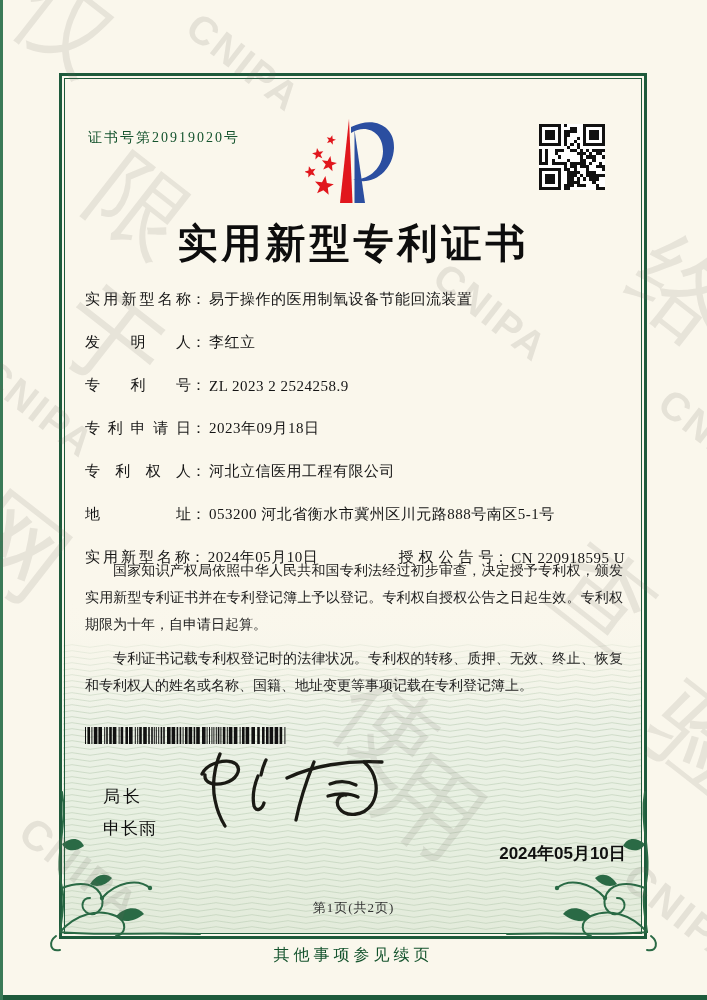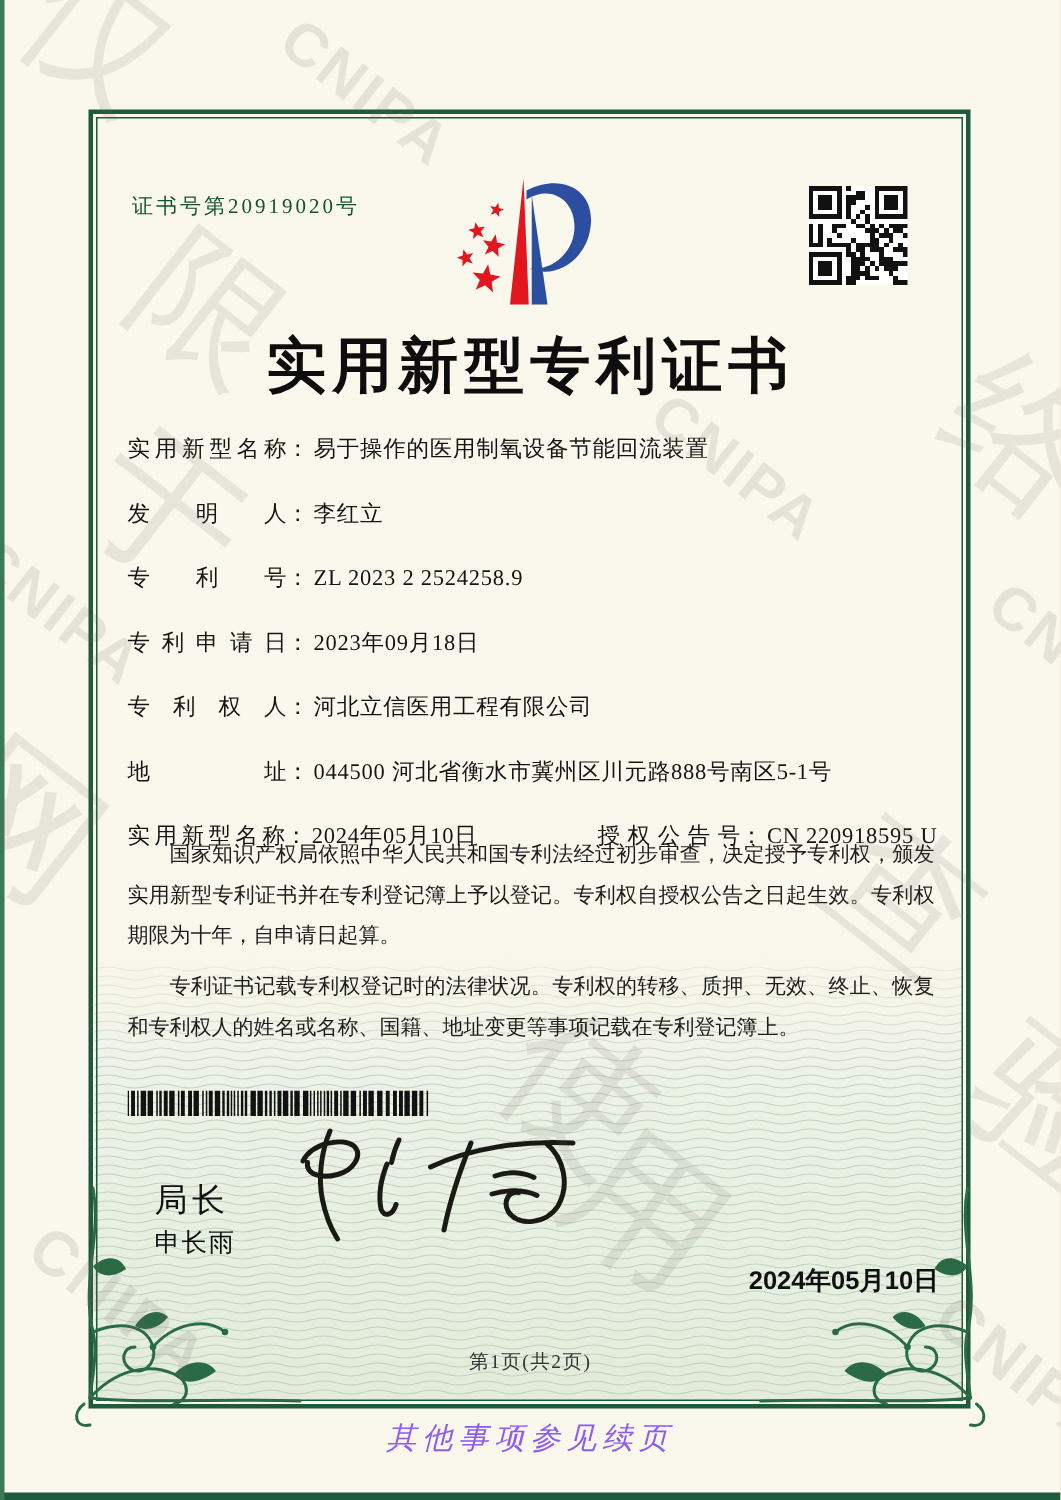--- a/index.html
+++ b/index.html
@@ -47,30 +47,30 @@
   .colon{display:inline-block;width:18px;color:#151515}
   .fvalue{color:#151515;letter-spacing:.5px;white-space:nowrap}
   .fvalue.w150{display:inline-block;width:152px}
   .ml{margin-left:40px}
   .paras{position:absolute;left:85px;top:557px;width:538px;font-size:14px;
     line-height:27px;text-align:justify;color:#1c1c1c}
   .paras p{text-indent:2em}
   .paras p+p{margin-top:7px;}
   .barcode{position:absolute;left:85px;top:727px}
   .sig-role{position:absolute;left:103px;top:785px;font-family:Liberation Serif, serif;
-    font-size:22px;letter-spacing:3px;color:#101010}
+    font-size:17px;letter-spacing:3px;color:#101010}
   .sig-name{position:absolute;left:103px;top:817px;font-family:"Liberation Sans","DejaVu Sans",sans-serif;
     font-size:17px;letter-spacing:1px;color:#101010}
   .signature{position:absolute;left:192px;top:748px}
   .issue-date{position:absolute;left:455px;top:842px;width:215px;text-align:center;
     font-family:"Liberation Sans","DejaVu Sans",sans-serif;font-weight:bold;font-size:17px;color:#101010}
   .page-ind{position:absolute;left:0;right:0;top:899px;text-align:center;font-size:13px;
     letter-spacing:1px;color:#333}
-  .footer-note{position:absolute;left:0;right:0;top:945px;text-align:center;font-size:20px;
-    font-style:italic;letter-spacing:4px;color:#8b5cf6}
+  .footer-note{position:absolute;left:0;right:0;top:945px;text-align:center;font-size:16px;
+    letter-spacing:4px;color:#14532d}
 </style>
 </head>
 <body>
 
 <div class="page">
 
   <div class="zone">
     <svg id="waves" width="578" height="334">
         <g fill="none" stroke="#b7ccb1" stroke-width="0.7" opacity="0.8">
           <path d="M0,46 q9,-2.6 18,0 q9,2.6 18,0 q9,-2.6 18,0 q9,2.6 18,0 q9,-2.6 18,0 q9,2.6 18,0 q9,-2.6 18,0 q9,2.6 18,0 q9,-2.6 18,0 q9,2.6 18,0 q9,-2.6 18,0 q9,2.6 18,0 q9,-2.6 18,0 q9,2.6 18,0 q9,-2.6 18,0 q9,2.6 18,0 q9,-2.6 18,0 q9,2.6 18,0 q9,-2.6 18,0 q9,2.6 18,0 q9,-2.6 18,0 q9,2.6 18,0 q9,-2.6 18,0 q9,2.6 18,0 q9,-2.6 18,0 q9,2.6 18,0 q9,-2.6 18,0 q9,2.6 18,0 q9,-2.6 18,0 q9,2.6 18,0 q9,-2.6 18,0 q9,2.6 18,0 q9,-2.6 18,0 q9,2.6 18,0"></path>
@@ -442,21 +442,21 @@
           <span class="fvalue">2023年09月18日</span>
       </div>
       <div class="frow">
         <span class="flabel">专利权人</span>
           <span class="colon">：</span>
           <span class="fvalue">河北立信医用工程有限公司</span>
       </div>
       <div class="frow">
         <span class="flabel">地址</span>
           <span class="colon">：</span>
-          <span class="fvalue">044500 河北省衡水市冀州区川元路888号南区5-1号</span>
+          <span class="fvalue">053200 河北省衡水市冀州区川元路888号南区5-1号</span>
       </div>
       <div class="frow">
         <span class="flabel">实用新型名称</span>
           <span class="colon">：</span>
           <span class="fvalue w150">2024年05月10日</span>
         <span class="flabel small ml">授权公告号</span>
           <span class="colon">：</span>
           <span class="fvalue">CN 220918595 U</span>
       </div>
     </div>

